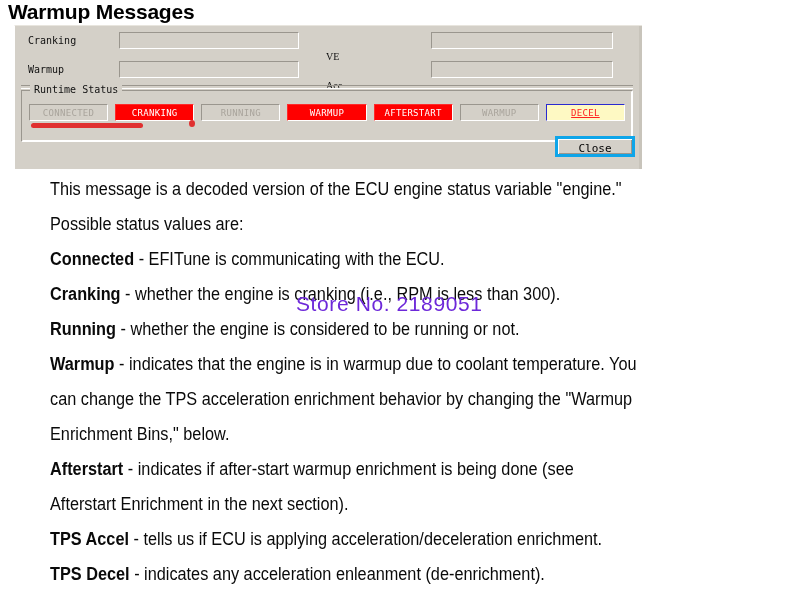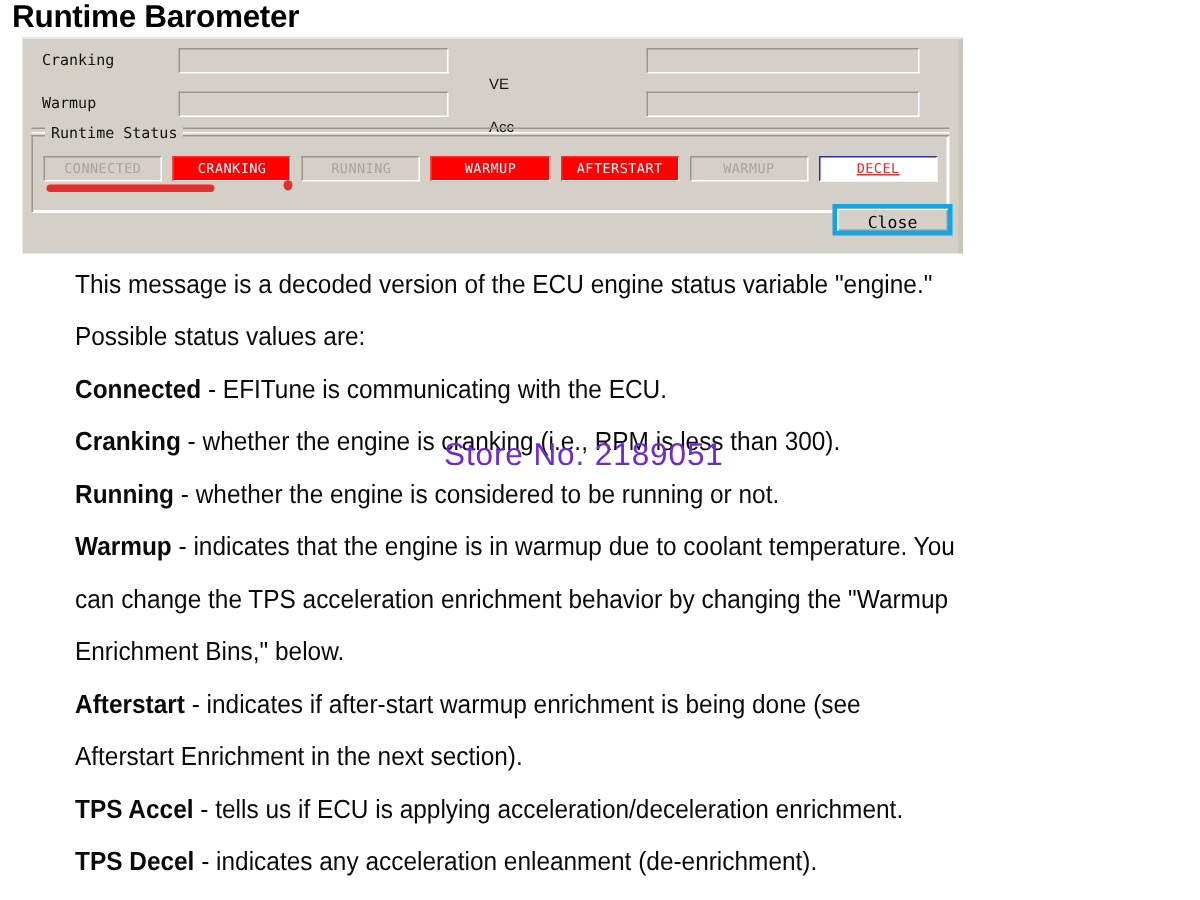--- a/index.html
+++ b/index.html
@@ -83,21 +83,21 @@
     border-top: 1px solid #9a968e;
     border-left: 1px solid #9a968e;
     border-right: 1px solid #ffffff;
     border-bottom: 1px solid #ffffff;
     box-sizing: border-box;
   }
   .field-input.wide  { width: 180px; }
   .field-input.wide2 { width: 182px; }
   .gap-a { width: 17px; }
   .label-ve {
-    font-family: Liberation Sans, sans-serif;
+    font-family: Liberation Serif, serif;
     font-size: 10px;
     color: #101010;
     width: 115px;
     padding-left: 10px;
     box-sizing: border-box;
     white-space: nowrap;
     margin-top: 32px;
   }
 
   .divider {
@@ -169,21 +169,21 @@
   .status-btn.off {
     background: #d4d0c8;
     color: #a9a49c;
   }
   .status-btn.on-red {
     background: #ff0000;
     color: #ffffff;
     border-color: #ff2a2a #ffffff #ffffff #ff2a2a;
   }
   .status-btn.on-blue {
-    background: #ffffff;
+    background: #fef9c3;
     color: #ff2020;
     text-decoration: underline;
     border-color: #2a2ad0 #ffffff #ffffff #2a2ad0;
   }
 
   
   #close-button {
     position: absolute;
     left: 540px;
     top: 110px;
@@ -252,21 +252,21 @@
     color: #6d28d9;
     letter-spacing: 0.6px;
     white-space: nowrap;
     pointer-events: none;
     z-index: 5;
   }
 </style>
 </head>
 <body>
 
-<div id="page-title">Runtime Barometer</div>
+<div id="page-title">Warmup Messages</div>
 
 <div id="dialog">
   <div id="dialog-right-edge"></div>
 
   <div class="field-grid">
     <div class="field-row r1">
       <div class="field-label">Cranking</div>
       <div class="field-input wide"></div>
       <div class="gap-a"></div>
       <div class="label-ve">VE</div>

